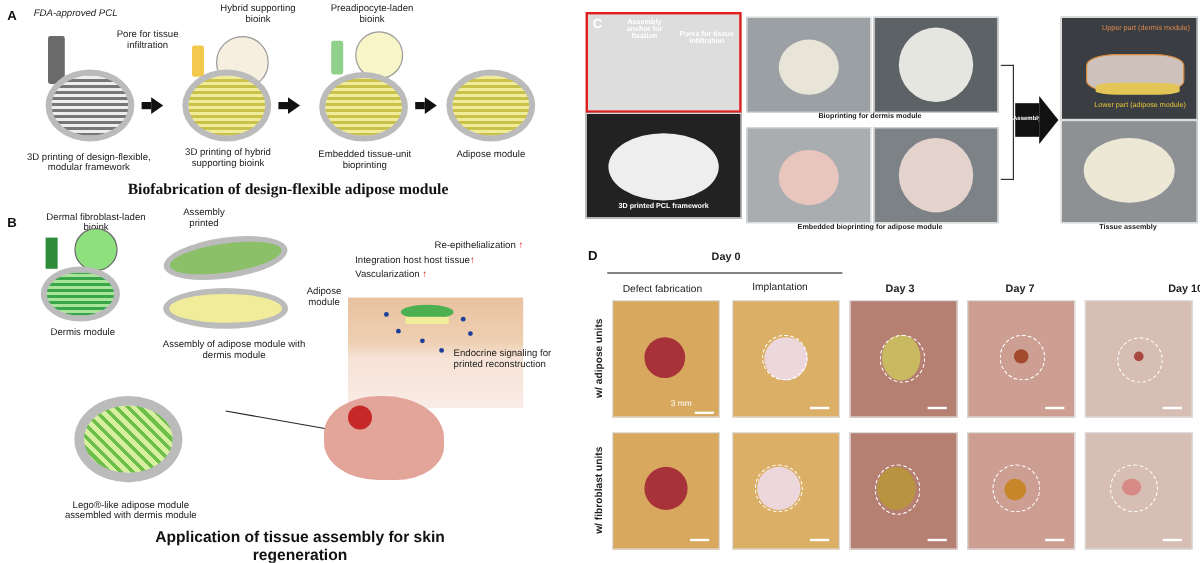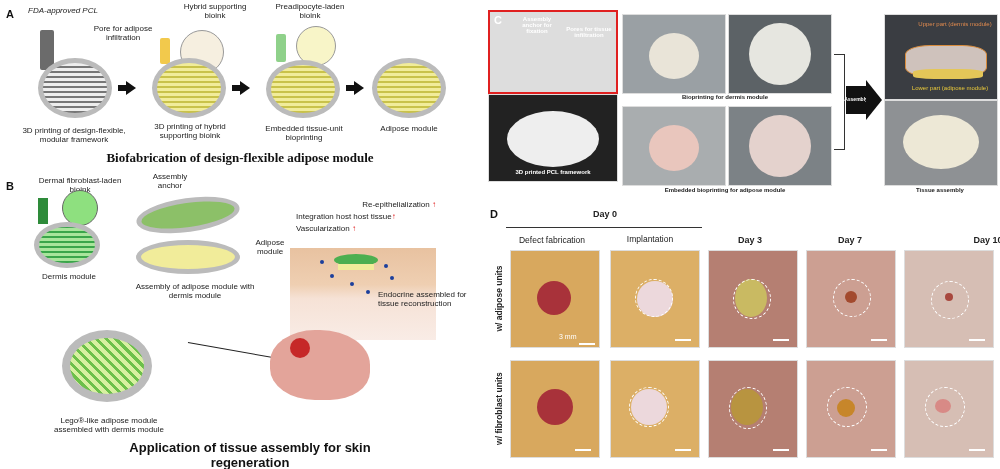--- a/index.html
+++ b/index.html
@@ -19,21 +19,21 @@
   .arrowR{width:0;height:0;border-top:7px solid transparent;border-bottom:7px solid transparent;border-left:10px solid #111;}
   .arrowbar{height:6px;background:#111;}
   .red{color:#e02020;font-weight:bold;}
   .dot{position:absolute;width:4px;height:4px;border-radius:50%;background:#1c3f9c;}
 </style>
 </head>
 <body>
 
 <div class="abs plab" style="left:6px;top:8px;">A</div>
 <div class="abs lbl" style="left:18px;top:6px;width:90px;font-style:italic;">FDA-approved PCL</div>
-<div class="abs lbl" style="left:88px;top:24px;width:70px;">Pore for adipose infiltration</div>
+<div class="abs lbl" style="left:88px;top:24px;width:70px;">Pore for tissue infiltration</div>
 <div class="abs lbl" style="left:175px;top:2px;width:80px;">Hybrid supporting bioink</div>
 <div class="abs lbl" style="left:265px;top:2px;width:90px;">Preadipocyte-laden bioink</div>
 
 <div class="abs" style="left:40px;top:30px;width:14px;height:40px;background:#6b6b6b;border-radius:2px;"></div>
 
 <div class="abs hatch" style="left:38px;top:58px;width:74px;height:60px;border-radius:50%;border:5px solid #bbb;box-sizing:border-box;"></div>
 <div class="abs arrowbar" style="left:118px;top:85px;width:8px;"></div>
 <div class="abs arrowR" style="left:126px;top:81px;"></div>
 
 <div class="abs" style="left:160px;top:38px;width:10px;height:26px;background:#f2c94c;border-radius:2px;"></div>
@@ -56,21 +56,21 @@
 <div class="abs lbl" style="left:366px;top:124px;width:86px;">Adipose module</div>
 <div class="abs title" style="left:80px;top:150px;width:320px;font-family:Liberation Serif, serif;">Biofabrication of design-flexible adipose module</div>
 
 <div class="abs plab" style="left:6px;top:180px;">B</div>
 <div class="abs lbl" style="left:30px;top:176px;width:100px;">Dermal fibroblast-laden bioink</div>
 <div class="abs" style="left:38px;top:198px;width:10px;height:26px;background:#2e8b3a;"></div>
 <div class="abs" style="left:62px;top:190px;width:34px;height:34px;border-radius:50%;background:#8ee07f;border:1px solid #666;"></div>
 <div class="abs ghatch" style="left:34px;top:222px;width:66px;height:46px;border-radius:50%;border:5px solid #bbb;box-sizing:border-box;"></div>
 <div class="abs lbl" style="left:36px;top:272px;width:66px;">Dermis module</div>
 
-<div class="abs lbl" style="left:148px;top:172px;width:44px;">Assembly anchor</div>
+<div class="abs lbl" style="left:148px;top:172px;width:44px;">Assembly printed</div>
 <div class="abs" style="left:136px;top:198px;width:104px;height:34px;border-radius:50%;background:#8cc068;border:5px solid #bbb;box-sizing:border-box;transform:rotate(-8deg);"></div>
 <div class="abs" style="left:136px;top:240px;width:104px;height:34px;border-radius:50%;background:#f1ec9a;border:5px solid #bbb;box-sizing:border-box;"></div>
 <div class="abs lbl" style="left:250px;top:238px;width:40px;">Adipose module</div>
 <div class="abs lbl" style="left:130px;top:282px;width:130px;">Assembly of adipose module with dermis module</div>
 
 <div class="abs lbl" style="left:296px;top:200px;width:140px;text-align:right;">
   <span>Re-epithelialization</span> <span class="red">↑</span>
 </div>
 <div class="abs lbl" style="left:296px;top:212px;width:160px;text-align:left;">
   <span>Integration host host tissue</span><span class="red">↑</span>
@@ -82,21 +82,21 @@
 <div class="abs" style="left:290px;top:248px;width:146px;height:92px;background:linear-gradient(#e8c2a0 0%,#efcfb2 40%,#f6e2d6 55%,#f9ece6 100%);">
   <div class="abs" style="left:44px;top:6px;width:44px;height:12px;border-radius:50%;background:#4caf50;"></div>
   <div class="abs" style="left:48px;top:16px;width:36px;height:6px;background:#f1ec9a;"></div>
   <div class="dot" style="left:30px;top:12px;"></div>
     <div class="dot" style="left:40px;top:26px;"></div>
     <div class="dot" style="left:94px;top:16px;"></div>
     <div class="dot" style="left:100px;top:28px;"></div>
     <div class="dot" style="left:60px;top:34px;"></div>
     <div class="dot" style="left:76px;top:42px;"></div>
 </div>
-<div class="abs lbl" style="left:378px;top:290px;width:96px;text-align:left;">Endocrine assembled for tissue reconstruction</div>
+<div class="abs lbl" style="left:378px;top:290px;width:96px;text-align:left;">Endocrine signaling for printed reconstruction</div>
 
 <div class="abs" style="left:62px;top:330px;width:90px;height:72px;border-radius:50%;border:8px solid #bbb;box-sizing:border-box;background:repeating-linear-gradient(45deg,#6cc04a 0 3px,#d7f0a0 3px 7px);"></div>
 <div class="abs lbl" style="left:44px;top:416px;width:130px;">Lego®-like adipose module assembled with dermis module</div>
 <div class="abs" style="left:188px;top:342px;width:120px;height:1px;background:#222;transform:rotate(10deg);transform-origin:left;"></div>
 <div class="abs" style="left:270px;top:330px;width:100px;height:70px;border-radius:45% 50% 40% 45%;background:#e3a49a;">
   <div class="abs" style="left:20px;top:8px;width:20px;height:20px;border-radius:50%;background:#c62828;"></div>
 </div>
 <div class="abs title" style="left:90px;top:440px;width:320px;">Application of tissue assembly for skin regeneration</div>
 
 <div class="photo" style="left:488px;top:10px;width:126px;height:80px;background:#ddd;border:2px solid #e02020;">

